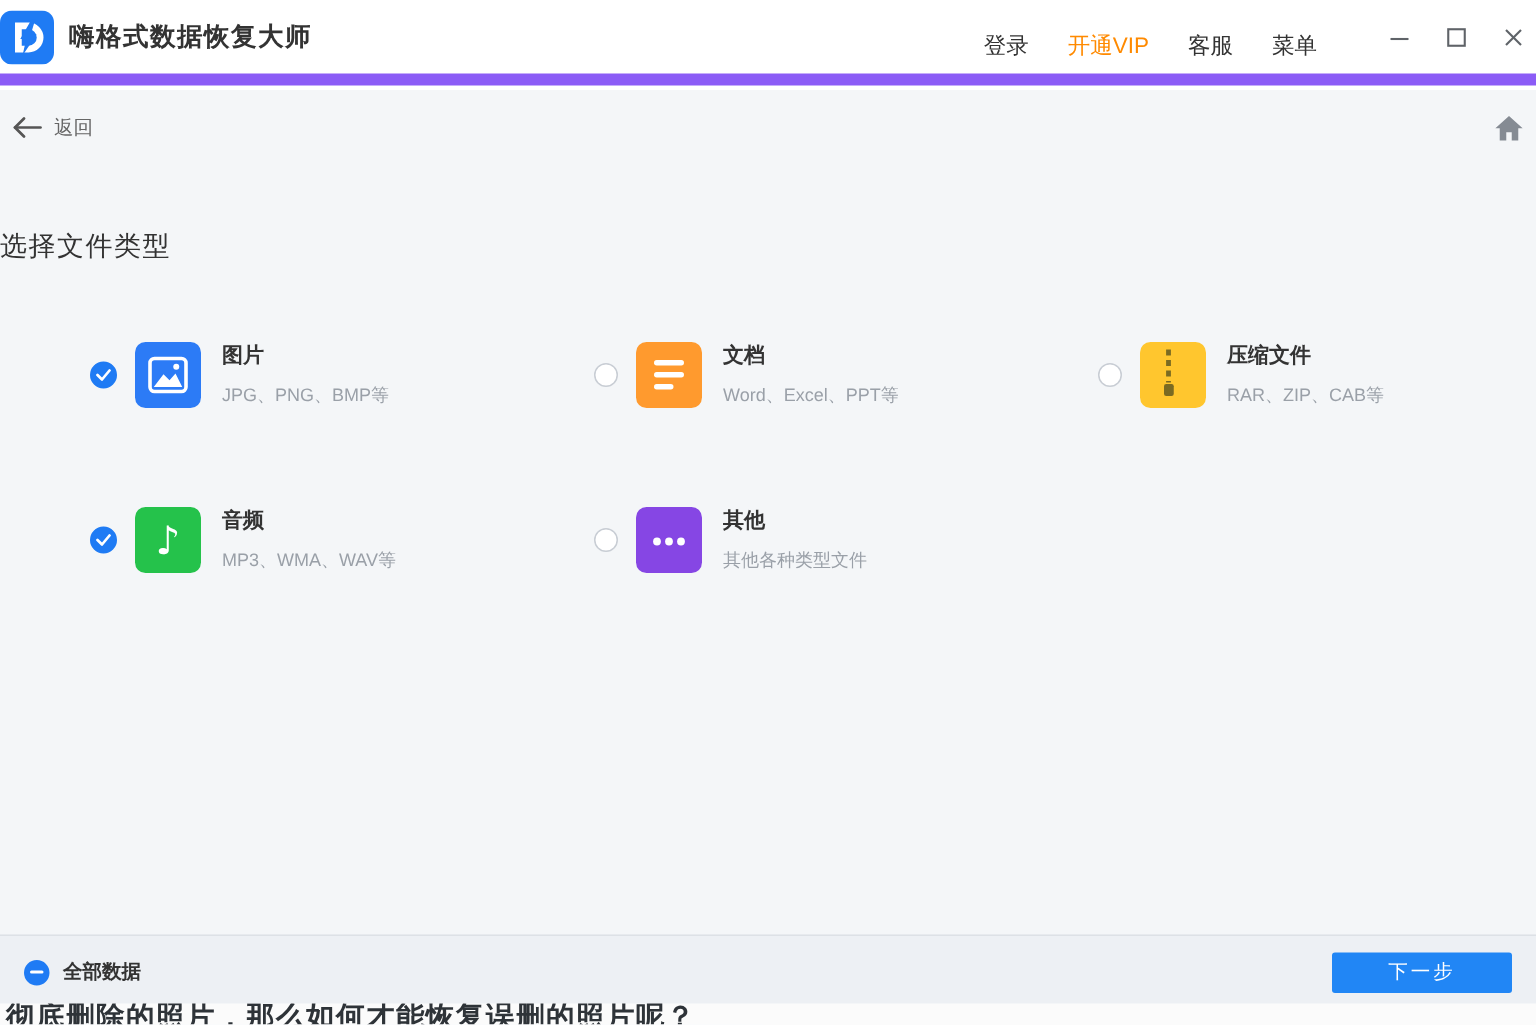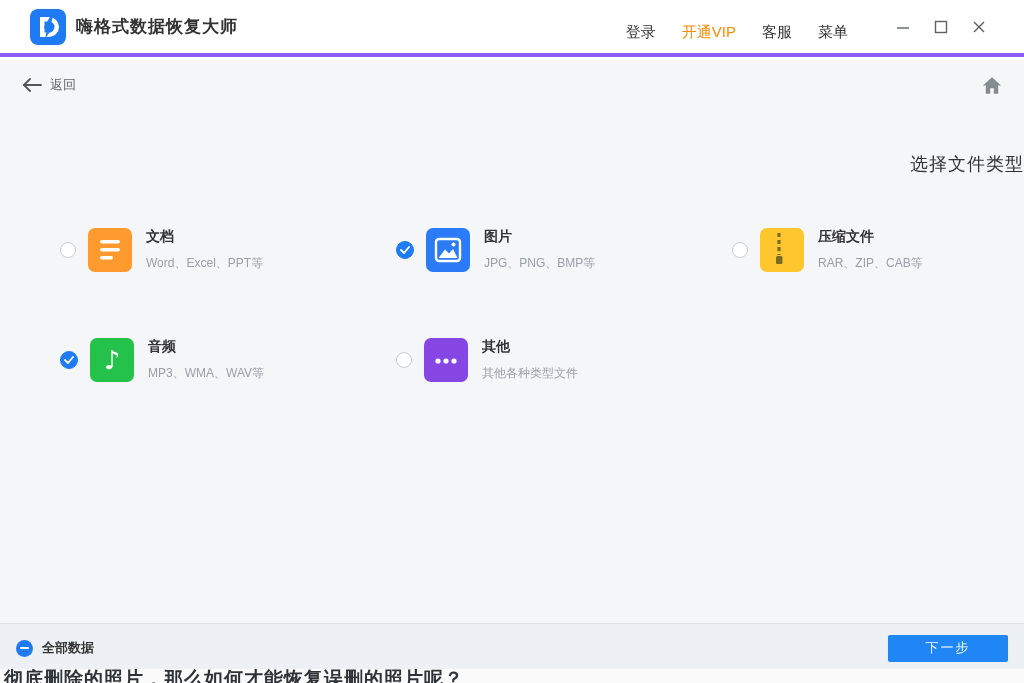--- a/index.html
+++ b/index.html
@@ -4,39 +4,39 @@
 <style>
   * { margin:0; padding:0; box-sizing:border-box; }
   html,body { width:1024px; height:683px; overflow:hidden; }
   body {
     font-family:"Liberation Sans","DejaVu Sans",sans-serif;
     background:#ffffff; position:relative; color:#333;
   }
 
   
   .titlebar {
-    height:57px; background:#ffffff; border-bottom:4px solid #8b5cf6;
-    display:flex; align-items:center; padding:0 30px;
+    height:57px; background:#ffffff; border-bottom:8px solid #8b5cf6;
+    display:flex; align-items:center; padding:0 0;
   }
   .logo { width:36px; height:36px; margin-right:10px; flex:none; }
   .app-title { font-size:17px; font-weight:bold; color:#333; letter-spacing:1px; }
   .titlebar-right { margin-left:auto; display:flex; align-items:center; }
   .tb-link { font-size:15px; color:#333; cursor:pointer; margin-left:26px;margin-top:12px; }
   .tb-link.vip { color:#ff8a00; }
   .win-controls { display:flex; align-items:center; margin-left:32px; }
   .win-btn { width:30px; height:30px; display:flex; align-items:center; justify-content:center; cursor:pointer; margin-left:8px; }
 
   
   .workspace { position:absolute; top:60px; left:0; right:0; bottom:43px; background:#f4f6f8; }
-  .navrow { height:50px; display:flex; align-items:center; padding:0 22px; }
+  .navrow { height:50px; display:flex; align-items:center; padding:0 8px; }
   .back { display:flex; align-items:center; color:#666; font-size:13px; cursor:pointer; }
   .back svg { margin-right:8px; }
   .home-btn { margin-left:auto; cursor:pointer; display:flex; }
 
-  .page-title { text-align:right; font-size:18px; color:#333; margin-top:42px; letter-spacing:1px; }
+  .page-title { text-align:left; font-size:18px; color:#333; margin-top:42px; letter-spacing:1px; }
 
   .grid {
     display:grid; grid-template-columns:336px 336px 1fr;
     row-gap:66px; padding:52px 20px 0 60px;
   }
   .card { display:flex; align-items:center; cursor:pointer; }
   .radio {
     width:16px; height:16px; border-radius:50%; background:#fff;
     border:1px solid #c8cdd4; margin-right:12px; flex:none;
   }
@@ -135,56 +135,56 @@
         <path d="M11 1 L21 10 H17.8 V19 H13 V13 H9 V19 H4.2 V10 H1 Z" fill="#858b93"></path>
       </svg>
     </span>
   </div>
 
   <div class="page-title">选择文件类型</div>
 
   <div class="grid">
 
     <div class="card">
+      <span class="radio checked">
+        <svg width="10" height="8" viewBox="0 0 10 8">
+          <path d="M1 4 L4 7 L9 1" stroke="#fff" stroke-width="1.8" fill="none" stroke-linecap="round" stroke-linejoin="round"></path>
+        </svg>
+      </span>
+      <span class="ficon">
+        <svg width="44" height="44" viewBox="0 0 44 44">
+          <rect width="44" height="44" rx="7" fill="#2c7bf6"></rect>
+          <rect x="10" y="11" width="24" height="22" rx="3" fill="none" stroke="#fff" stroke-width="2.4"></rect>
+          <path d="M12.5 30 L19 21.5 L23 25.5 L27 21 L31.5 30 Z" fill="#fff"></path>
+          <circle cx="27.5" cy="16.5" r="2" fill="#fff"></circle>
+        </svg>
+      </span>
+      <span class="tcol">
+        <span class="t">图片</span>
+        <span class="d">JPG、PNG、BMP等</span>
+      </span>
+    </div>
+
+    <div class="card">
       <span class="radio"></span>
       <span class="ficon">
         <svg width="44" height="44" viewBox="0 0 44 44">
           <rect width="44" height="44" rx="7" fill="#ff9a2e"></rect>
           <rect x="12" y="12" width="20" height="3.6" rx="1.8" fill="#fff"></rect>
           <rect x="12" y="20" width="20" height="3.6" rx="1.8" fill="#fff"></rect>
           <rect x="12" y="28" width="13" height="3.6" rx="1.8" fill="#fff"></rect>
         </svg>
       </span>
       <span class="tcol">
         <span class="t">文档</span>
         <span class="d">Word、Excel、PPT等</span>
       </span>
     </div>
 
     <div class="card">
-      <span class="radio checked">
-        <svg width="10" height="8" viewBox="0 0 10 8">
-          <path d="M1 4 L4 7 L9 1" stroke="#fff" stroke-width="1.8" fill="none" stroke-linecap="round" stroke-linejoin="round"></path>
-        </svg>
-      </span>
-      <span class="ficon">
-        <svg width="44" height="44" viewBox="0 0 44 44">
-          <rect width="44" height="44" rx="7" fill="#2c7bf6"></rect>
-          <rect x="10" y="11" width="24" height="22" rx="3" fill="none" stroke="#fff" stroke-width="2.4"></rect>
-          <path d="M12.5 30 L19 21.5 L23 25.5 L27 21 L31.5 30 Z" fill="#fff"></path>
-          <circle cx="27.5" cy="16.5" r="2" fill="#fff"></circle>
-        </svg>
-      </span>
-      <span class="tcol">
-        <span class="t">图片</span>
-        <span class="d">JPG、PNG、BMP等</span>
-      </span>
-    </div>
-
-    <div class="card">
       <span class="radio"></span>
       <span class="ficon">
         <svg width="44" height="44" viewBox="0 0 44 44">
           <rect width="44" height="44" rx="7" fill="#ffc62e"></rect>
           <line x1="19" y1="5" x2="19" y2="27" stroke="#7a6a22" stroke-width="3.2" stroke-dasharray="4 3"></line>
           <rect x="16" y="28" width="6.5" height="8" rx="1.5" fill="#7a6a22"></rect>
         </svg>
       </span>
       <span class="tcol">
         <span class="t">压缩文件</span>

